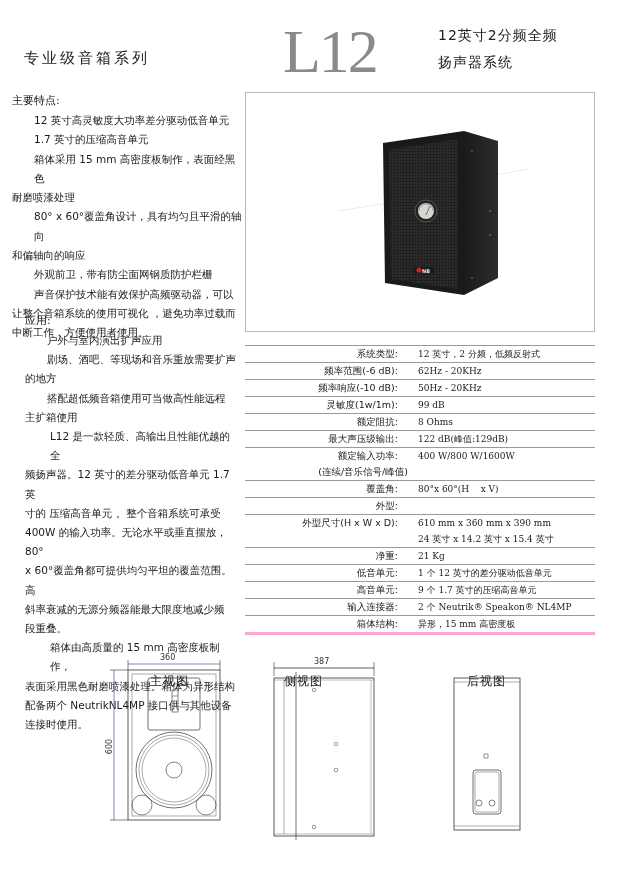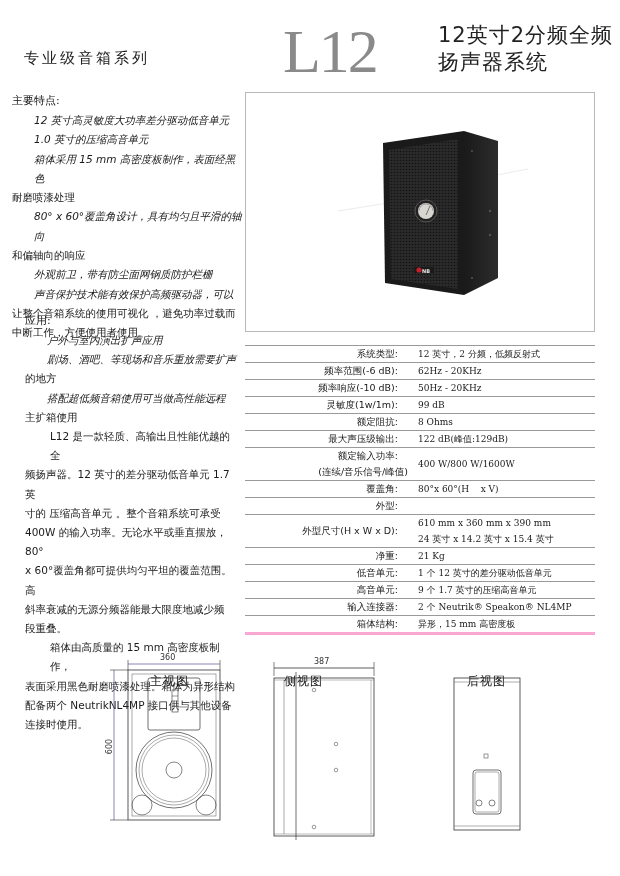--- a/index.html
+++ b/index.html
@@ -4,41 +4,41 @@
 <style>
   * { margin: 0; padding: 0; box-sizing: border-box; }
   html, body { width: 620px; height: 876px; background: #ffffff; overflow: hidden; }
   body { position: relative; font-family: "DejaVu Sans", sans-serif; color: #1a1a1a; }
 
   .abs { position: absolute; }
 
   
   .series-title { left: 24px; top: 49px; font-size: 15px; letter-spacing: 3px; color: #222; }
   .model { left: 283px; top: 20px; font-family: "Liberation Serif", "DejaVu Serif", serif; font-size: 62px; color: #8a8a8a; line-height: 62px; letter-spacing: -2px; }
-  .model-sub { left: 438px; top: 22px; font-size: 21px; line-height: 27px; color: #222; letter-spacing: 1px; }
+  .model-sub { left: 438px; top: 22px; font-size: 14px; line-height: 27px; color: #222; letter-spacing: 1px; }
   .model-sub div { white-space: nowrap; }
 
   
   .section-head { font-size: 11px; color: #111; }
   .para { font-size: 10.5px; line-height: 19.3px; color: #1a1a1a; font-family: "DejaVu Sans", sans-serif; }
-  .para .ind { padding-left: 22px; font-style: italic; }
+  .para .ind { padding-left: 22px; }
   .feat { left: 12px; top: 93px; width: 230px; }
   .feat .section-head { margin-bottom: 3px; }
   .app { left: 25px; top: 313px; width: 215px; }
   .app .section-head { margin-bottom: 3px; }
   .app .para { line-height: 19.2px; }
   .app .para .ind { padding-left: 22px; }
   .app .para .ind2 { padding-left: 25px; }
 
   
   .photo-box { left: 245px; top: 92px; width: 350px; height: 240px; border: 1px solid #b8b8b8; background: #fff; }
 
   
   .spec-table { left: 245px; top: 345px; width: 350px; }
-  .row { display: flex; border-top: 1px solid #9a9a9a; font-size: 9.5px; align-items: center; }
+  .row { display: flex; border-top: 1px solid #9a9a9a; font-size: 9.5px; }
   .row:last-child { border-bottom: 3px solid #f9a8d4; }
   .row .k { width: 163px; text-align: right; padding-right: 10px; }
   .row .v { flex: 1; padding-left: 10px; font-family: "DejaVu Serif", serif; font-size: 9px; }
   .row .line { height: 16px; line-height: 16px; white-space: nowrap; }
   .row .k .line { font-family: "DejaVu Sans", sans-serif; }
 
   
   .view-title { top: 641px; font-size: 12px; color: #111; letter-spacing: 1px; margin-top: 32px; }
   .dim { font-size: 8px; color: #333; font-family: "DejaVu Sans", sans-serif; }
 </style>
@@ -49,21 +49,21 @@
 <div class="abs model">L12</div>
 <div class="abs model-sub">
   <div>12英寸2分频全频</div>
   <div>扬声器系统</div>
 </div>
 
 <div class="abs feat">
   <div class="section-head">主要特点:</div>
   <div class="para">
     <div class="ind">12 英寸高灵敏度大功率差分驱动低音单元</div>
-    <div class="ind">1.0 英寸的压缩高音单元</div>
+    <div class="ind">1.7 英寸的压缩高音单元</div>
     <div class="ind">箱体采用 15 mm 高密度板制作，表面经黑色</div>
     <div>耐磨喷漆处理</div>
     <div class="ind">80° x 60°覆盖角设计，具有均匀且平滑的轴向</div>
     <div>和偏轴向的响应</div>
     <div class="ind">外观前卫，带有防尘面网钢质防护栏栅</div>
     <div class="ind">声音保护技术能有效保护高频驱动器，可以</div>
     <div>让整个音箱系统的使用可视化 ，避免功率过载而</div>
     <div>中断工作，方便使用者使用。</div>
   </div>
 </div>

